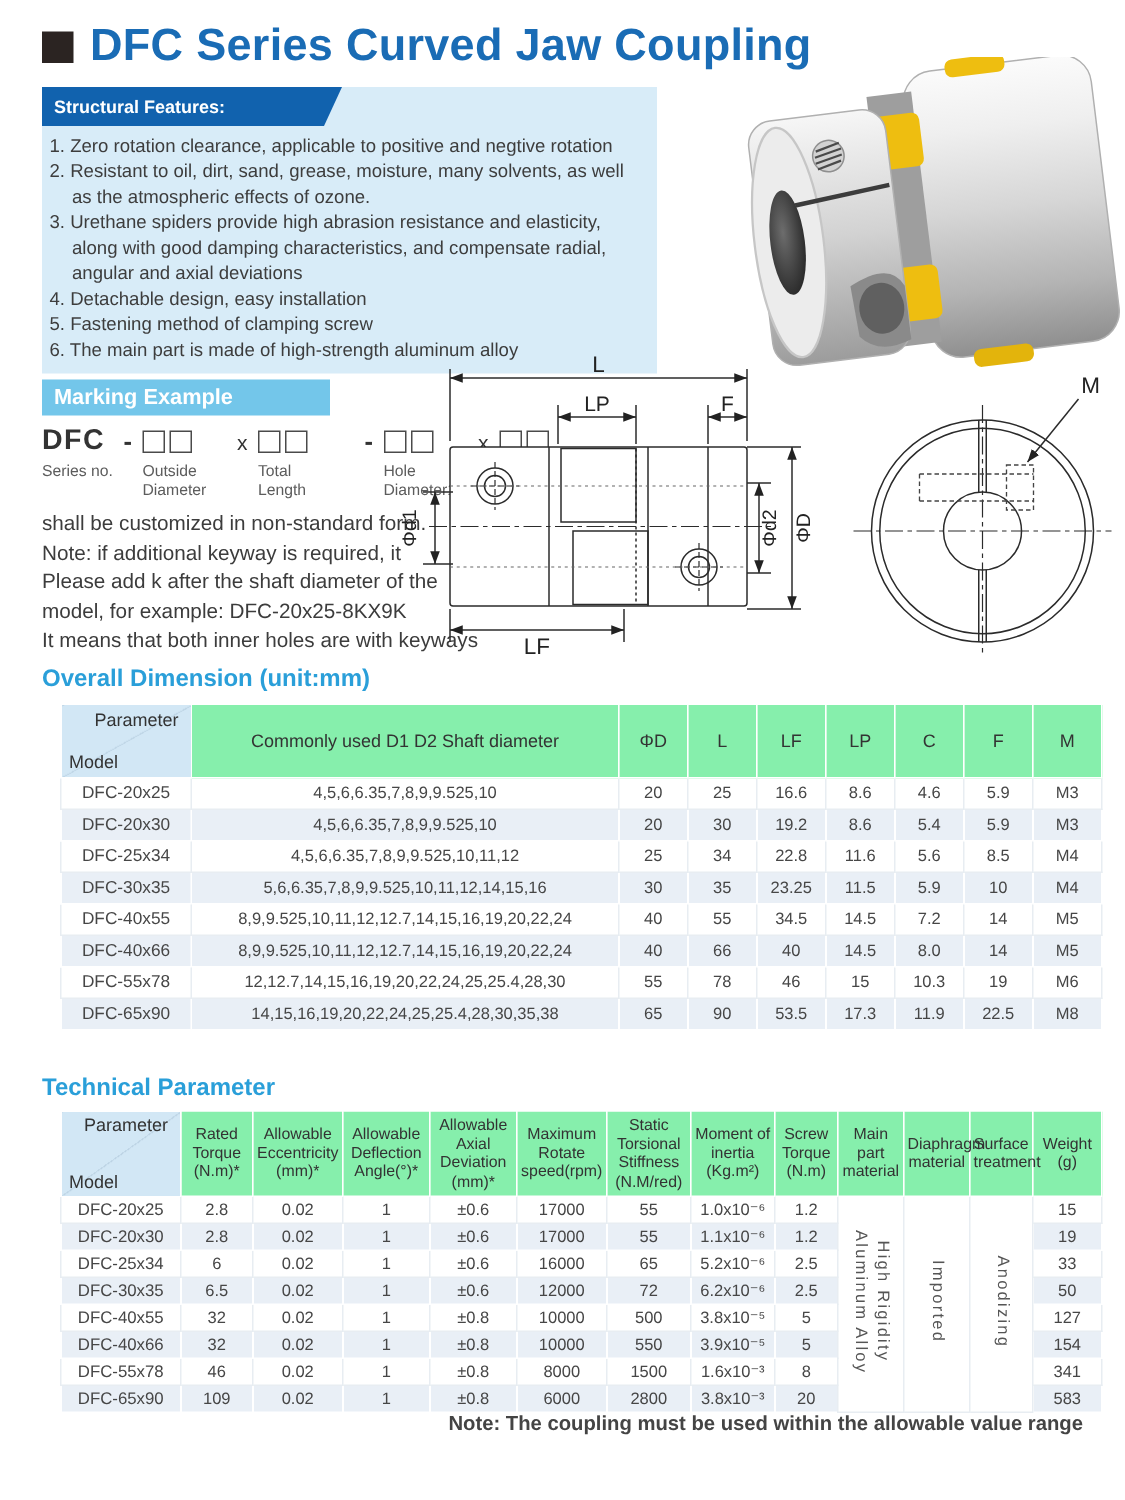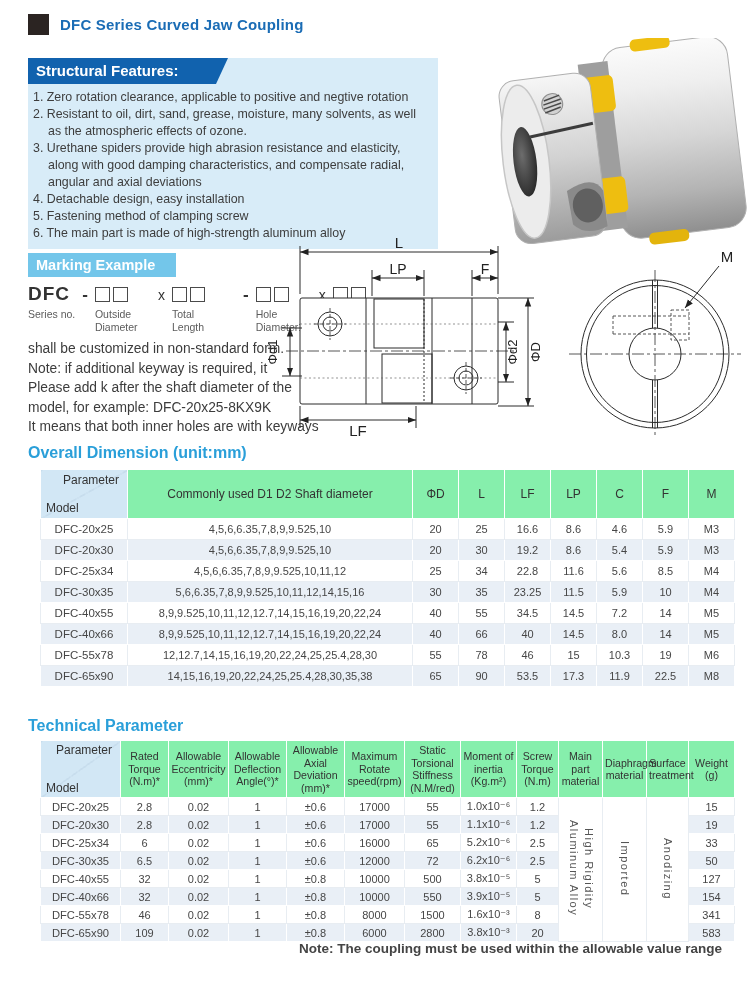--- a/index.html
+++ b/index.html
@@ -2,35 +2,35 @@
 <html><head>
 <meta charset="utf-8">
 <style>
   html,body{margin:0;padding:0;background:#fff;}
   .page{position:relative;width:750px;height:1000px;background:#fff;overflow:hidden;
         font-family:"Liberation Sans","DejaVu Sans",sans-serif;color:#3d3d3d;}
 
   
   .hdr{position:absolute;left:28px;top:14px;display:flex;align-items:center;gap:11px;}
   .hdr .sq{width:21px;height:21px;background:#2b2422;}
-  .hdr h1{margin:0;font-size:15px;font-weight:bold;color:#1a6cb5;letter-spacing:.2px;}
+  .hdr h1{margin:0;font-size:30px;font-weight:bold;color:#1a6cb5;letter-spacing:.2px;}
 
   
   .feat-box{position:absolute;left:28px;top:58px;width:410px;background:#d8ecf8;padding-bottom:7px;}
-  .feat-banner{width:200px;height:26px;background:#1162ae;color:#fff;font-weight:bold;font-size:15px;
+  .feat-banner{width:200px;height:26px;background:#1162ae;color:#fff;font-weight:bold;font-size:12px;
                line-height:26px;padding-left:8px;box-sizing:border-box;
                clip-path:polygon(0 0,100% 0,94% 100%,0 100%);}
   .feat-list{padding:5px 6px 0 5px;}
   .feat-item{font-size:12.4px;line-height:17px;color:#3d3d3d;text-indent:-15px;padding-left:15px;}
 
   
   .photo{position:absolute;left:492px;top:38px;}
 
   
-  .mark-banner{position:absolute;left:28px;top:253px;width:148px;height:24px;background:#73c6ea;
+  .mark-banner{position:absolute;left:28px;top:253px;width:192px;height:24px;background:#73c6ea;
                color:#fff;font-weight:bold;font-size:14.5px;line-height:24px;padding-left:8px;box-sizing:border-box;}
   .mark-row{position:absolute;left:28px;top:284px;display:flex;align-items:flex-start;gap:7px;}
   .mgrp{display:flex;flex-direction:column;}
   .mtop{height:20px;display:flex;align-items:center;gap:3px;}
   .mseries{font-size:19px;font-weight:bold;color:#333;letter-spacing:1px;}
   .msep{font-size:17px;font-weight:bold;color:#333;padding-top:1px;}
   .mx{font-size:14px;color:#333;padding-top:3px;}
   .mbox{width:15px;height:15px;border:1.6px solid #4a4a4a;background:#fff;box-sizing:border-box;}
   .mlabel{font-size:10.5px;color:#5c5c5c;line-height:12.5px;margin-top:4px;max-width:56px;}
   .mark-note{position:absolute;left:28px;top:339px;}

